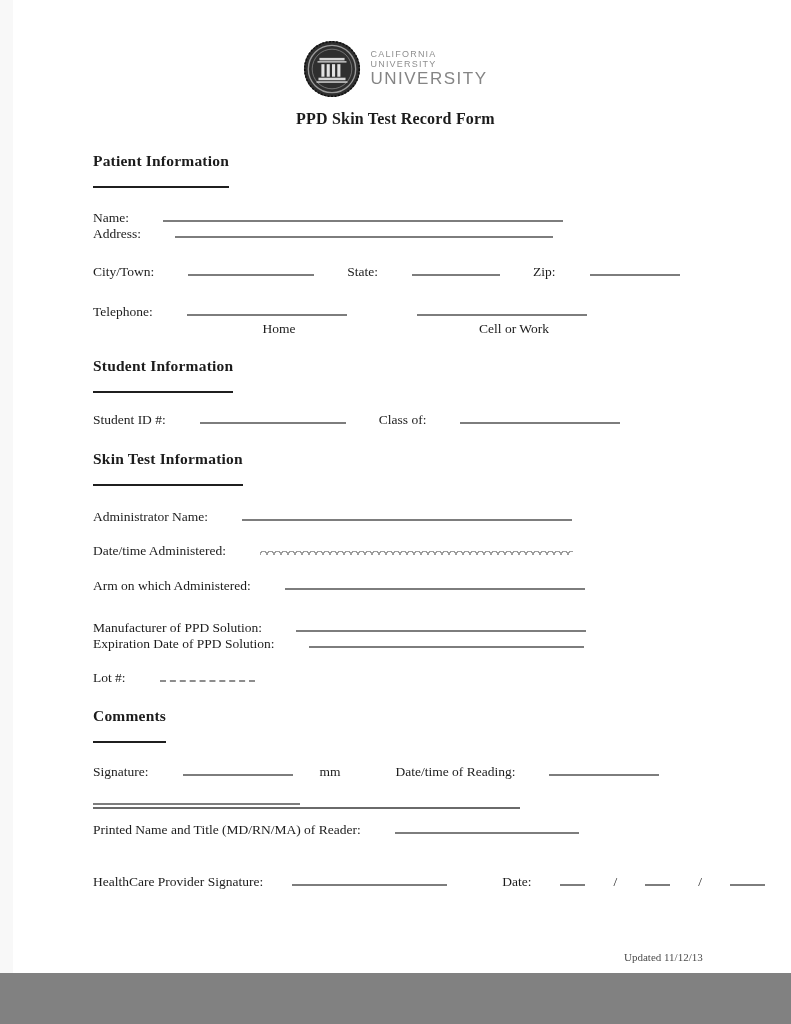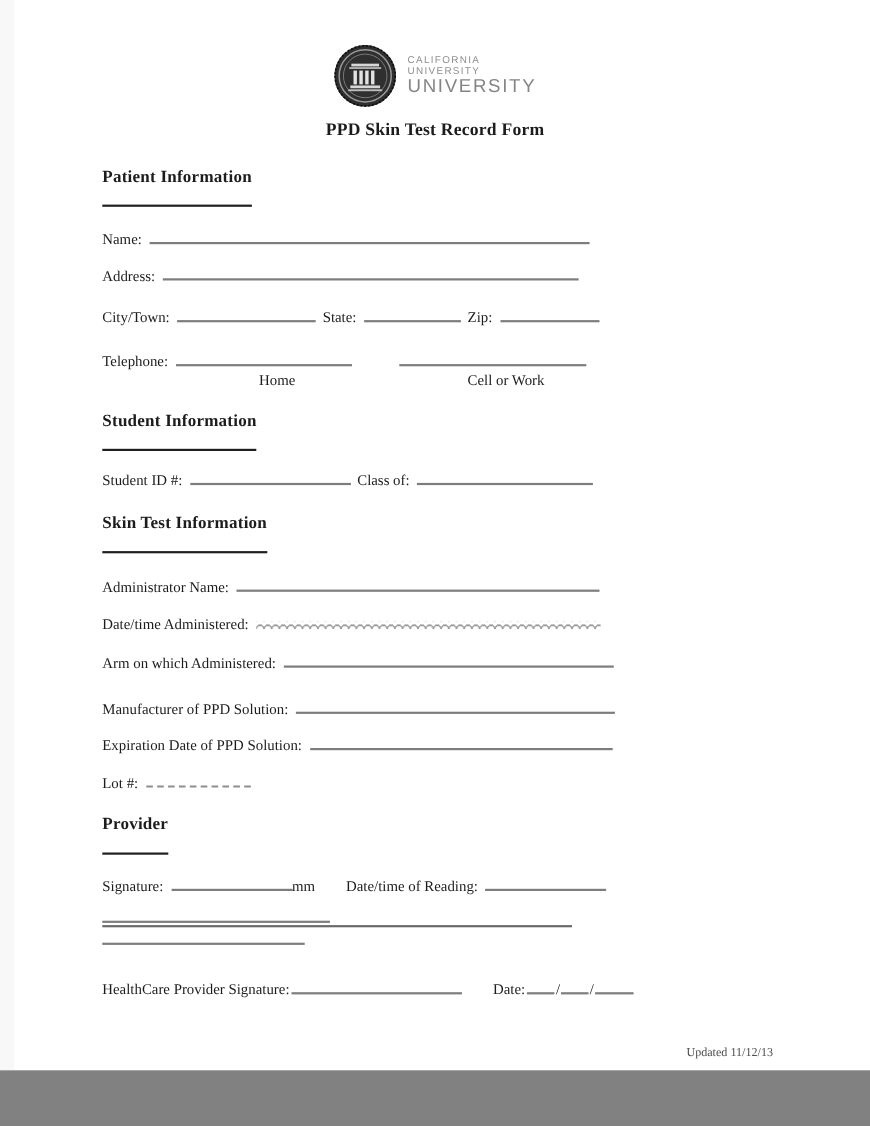--- a/index.html
+++ b/index.html
@@ -18,25 +18,25 @@
   .wm-small{font-size:9px;letter-spacing:1.2px;color:#8f8f8f;font-family:"Liberation Sans",sans-serif;}
   .wm-big{font-size:17px;letter-spacing:1.5px;color:#858585;font-family:"Liberation Sans",sans-serif;margin-top:1px;}
 
   .title{ text-align:center;font-size:16px;font-weight:bold;margin-top:12px;letter-spacing:0.2px;}
 
   .heading-row{margin-left:93px;}
   .heading{
     display:inline-block;font-size:15.5px;font-weight:bold;letter-spacing:0.2px;
     border-bottom:2px solid #1f1f1f;padding-bottom:16px;
   }
-  .mt24{margin-top:24px}.mt22{margin-top:22px}.mt17{margin-top:17px}.mt23{margin-top:23px}
+  .mt24{margin-top:24px}.mt22{margin-top:22px}.mt17{}.mt23{margin-top:23px}
   .mt18{margin-top:18px}.mt19{margin-top:19px}.mt26{margin-top:26px}.mt21{margin-top:21px}
   .mt20{margin-top:20px}.mt16{margin-top:16px}.mt36{margin-top:36px}.mt1{margin-top:1px}.mt4{margin-top:4px}
 
-  .row{display:flex;align-items:baseline;margin-left:93px;font-size:13.5px;white-space:nowrap;}
+  .row{display:flex;align-items:baseline;margin-left:93px;font-size:13.5px;white-space:nowrap;gap:27px;}
   .lbl{margin-right:7px;}
   .lbl-tight{margin-right:2px;}
   .line{
     display:inline-block;height:1px;border-bottom:2px solid #7d7d7d;margin-bottom:-3px;
   }
   .dark{border-bottom-color:#6a6a6a;}
   .dashed{border-bottom:2px dashed #8d8d8d;}
   .wavy{
     display:inline-block;height:7px;margin-bottom:-4px;
     background-image:radial-gradient(circle at 3.5px 6.5px, rgba(0,0,0,0) 2.3px, #9c9c9c 2.6px, #9c9c9c 3.7px, rgba(0,0,0,0) 4.0px);
@@ -159,40 +159,41 @@
   <span class="lbl">Expiration Date of PPD Solution:</span>
   <span class="line w275"></span>
 </div>
 
 <div class="row mt18">
   <span class="lbl">Lot #:</span>
   <span class="line dashed w95"></span>
 </div>
 
 <div class="heading-row mt21">
-  <span class="heading">Provider</span>
+  <span class="heading">Comments</span>
 </div>
 
 <div class="row mt21">
   <span class="lbl">Signature:</span>
   <span class="line w110"></span>
   <span>mm</span>
   <span class="lbl gap28">Date/time of Reading:</span>
   <span class="line w110"></span>
 </div>
 
 <div class="row mt22">
   <span class="line w207"></span>
 </div>
 
 <div class="row mt4">
   <span class="line dark w427"></span>
 </div>
 
 <div class="row mt16">
+  <span class="lbl">Printed Name and Title (MD/RN/MA) of Reader:</span>
   <span class="line w184"></span>
 </div>
 
 <div class="row mt36">
   <span class="lbl-tight">HealthCare Provider Signature:</span>
   <span class="line w155"></span>
   <span class="lbl-tight gap28">Date:</span>
   <span class="line w25"></span>
   <span class="slash">/</span>
   <span class="line w25"></span>

